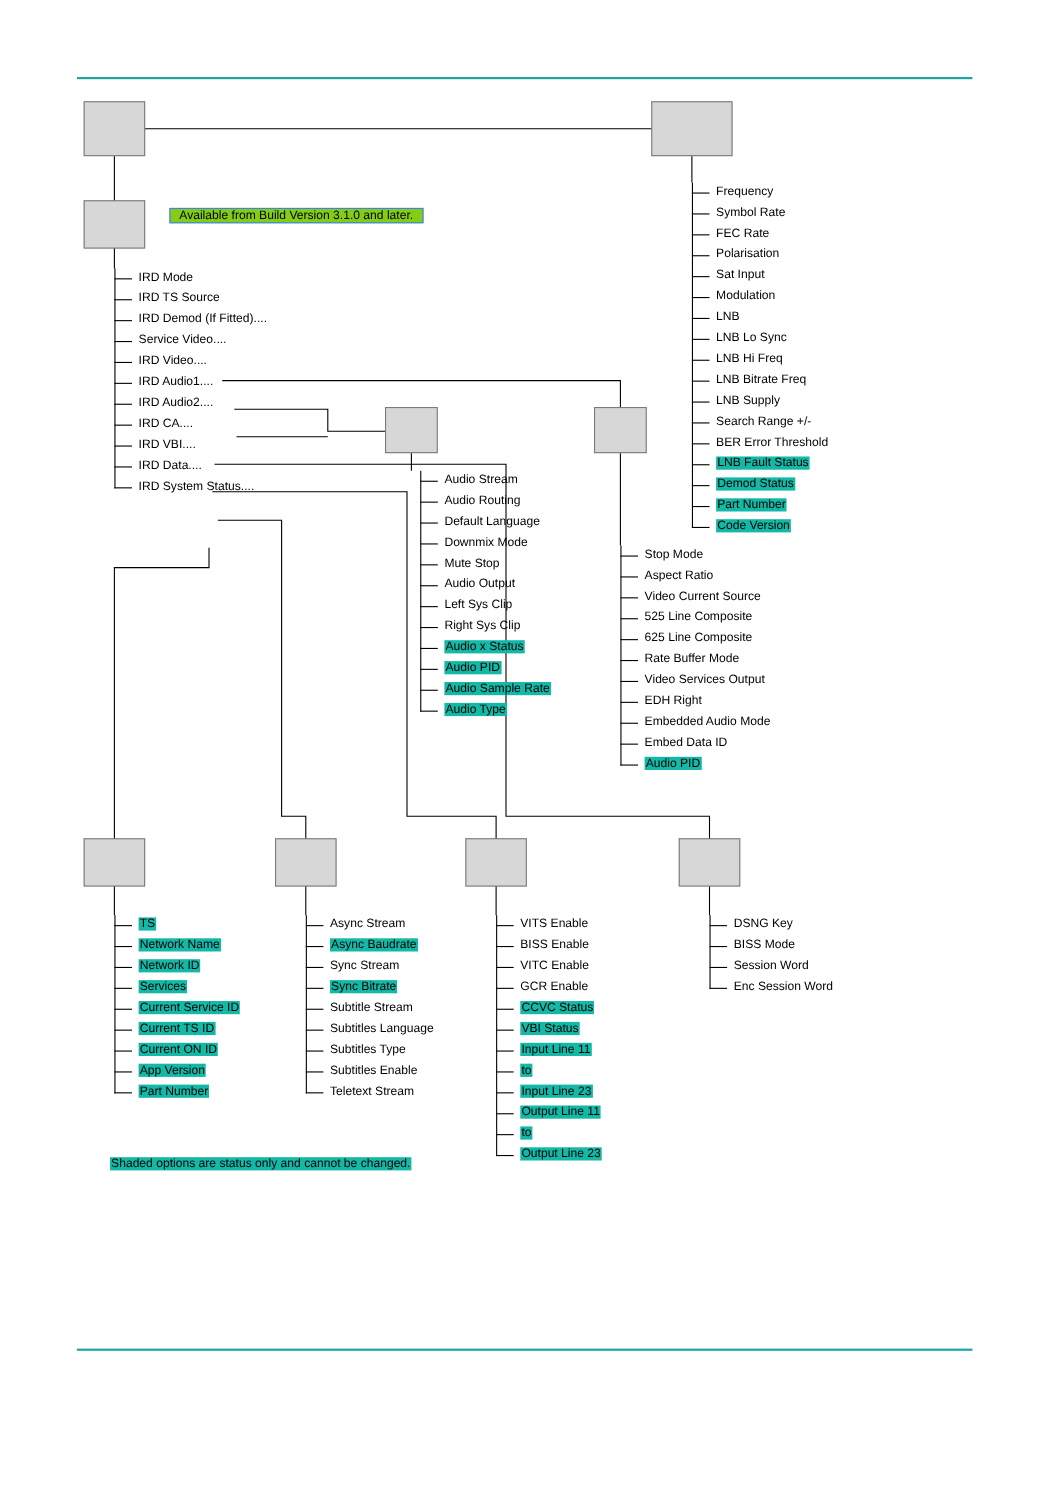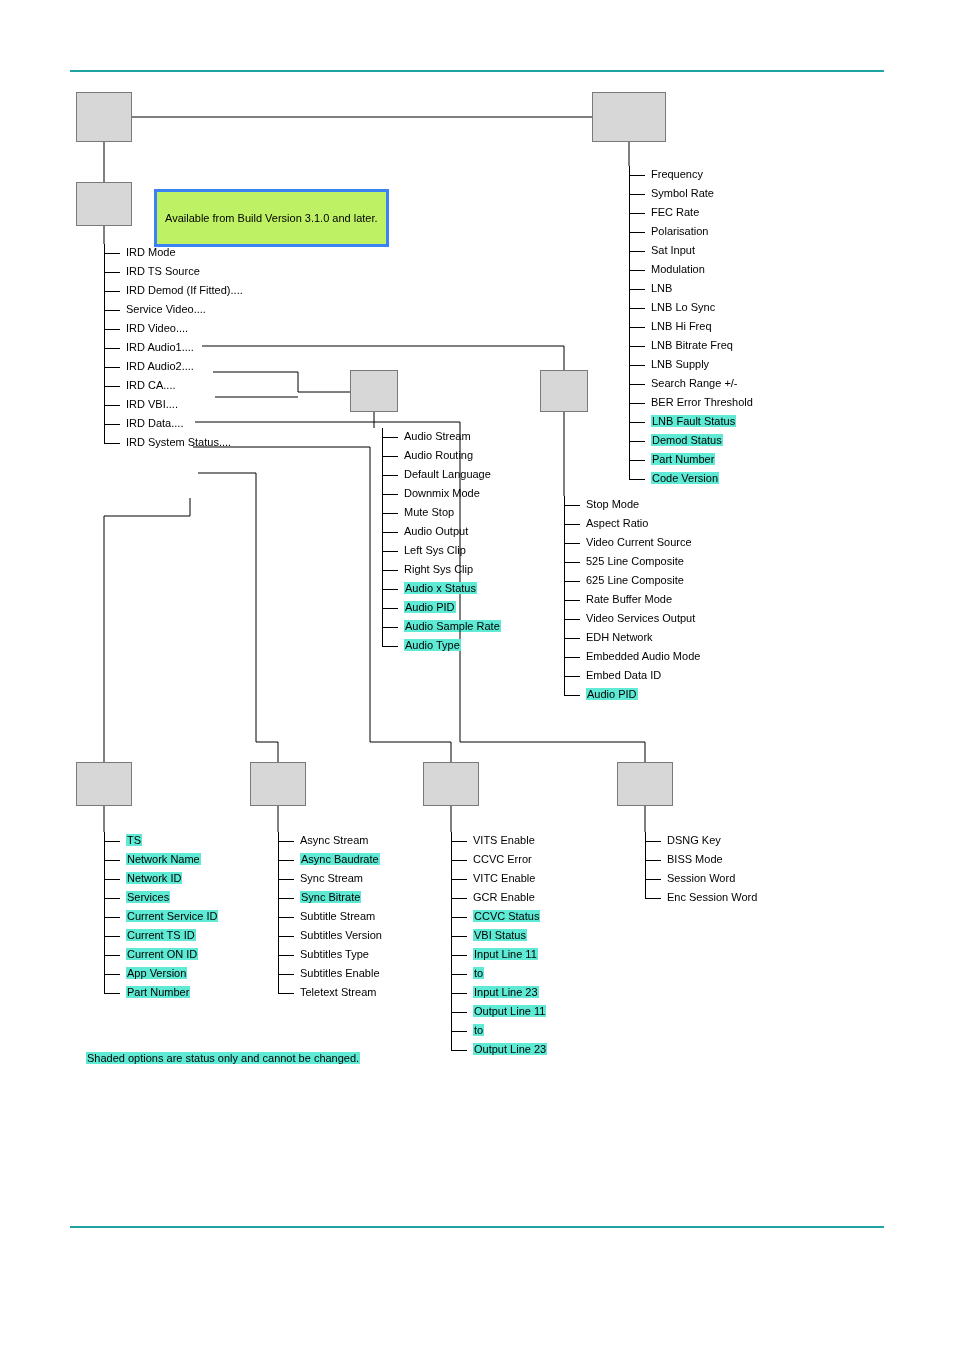--- a/index.html
+++ b/index.html
@@ -1,23 +1,23 @@
 <!DOCTYPE html>
 <html><head>
 <meta charset="utf-8">
 <style>
   *{box-sizing:border-box;margin:0;padding:0}
   body{background:#fff;font-family:Arial,Helvetica,sans-serif;font-size:12px;color:#000;width:954px;padding:70px}
   .hr{height:2px;background:#1fa3a3;margin-bottom:14px}
   .hr-bottom{height:2px;background:#1fa3a3;margin-top:140px}
   .page{position:relative;height:1000px}
   .gbox{position:absolute;background:#d7d7d7;border:1px solid #7a7a7a}
-  .note{position:absolute;background:#bef264;border:3px solid #3b82f6;padding:20px 8px;font-size:11px}
+  .note{position:absolute;background:#84cc16;border:1px solid #3b82f6;padding:0 8px;font-size:11px}
   .label{position:absolute;font-size:11px;white-space:nowrap}
-  .hl{background:#5eead4;display:inline-block;padding:0 1px}
+  .hl{background:#14b8a6;display:inline-block;padding:0 1px}
   .tree{position:absolute}
   .tree .row{position:relative;height:19px}
   .tree .stem,.tree .tick{position:absolute;background:#000}
   .tree .stem{width:1px}
   .tree .tick{height:1px;width:16px;top:9px}
   .tree .txt{position:absolute;left:22px;top:2px;font-size:11px;white-space:nowrap}
   svg.conn{position:absolute;overflow:visible;pointer-events:none}
 </style>
 </head>
 <body>
@@ -274,21 +274,21 @@
       <div class="row">
         <div class="tick" style="left: 0px;"></div>
         <span class="txt">Rate Buffer Mode</span>
       </div>
       <div class="row">
         <div class="tick" style="left: 0px;"></div>
         <span class="txt">Video Services Output</span>
       </div>
       <div class="row">
         <div class="tick" style="left: 0px;"></div>
-        <span class="txt">EDH Network</span>
+        <span class="txt">EDH Right</span>
       </div>
       <div class="row">
         <div class="tick" style="left: 0px;"></div>
         <span class="txt">Embedded Audio Mode</span>
       </div>
       <div class="row">
         <div class="tick" style="left: 0px;"></div>
         <span class="txt">Embed Data ID</span>
       </div>
       <div class="row">
@@ -352,21 +352,21 @@
       <div class="row">
         <div class="tick" style="left: 0px;"></div>
         <span class="txt"><span class="hl">Sync Bitrate</span></span>
       </div>
       <div class="row">
         <div class="tick" style="left: 0px;"></div>
         <span class="txt">Subtitle Stream</span>
       </div>
       <div class="row">
         <div class="tick" style="left: 0px;"></div>
-        <span class="txt">Subtitles Version</span>
+        <span class="txt">Subtitles Language</span>
       </div>
       <div class="row">
         <div class="tick" style="left: 0px;"></div>
         <span class="txt">Subtitles Type</span>
       </div>
       <div class="row">
         <div class="tick" style="left: 0px;"></div>
         <span class="txt">Subtitles Enable</span>
       </div>
       <div class="row">
@@ -375,21 +375,21 @@
       </div>
     </div>
   <div class="tree" style="left:381px;top:746px">
       <div class="stem" style="left: 0px; top: 0px; height: 219px;"></div>
       <div class="row">
         <div class="tick" style="left: 0px;"></div>
         <span class="txt">VITS Enable</span>
       </div>
       <div class="row">
         <div class="tick" style="left: 0px;"></div>
-        <span class="txt">CCVC Error</span>
+        <span class="txt">BISS Enable</span>
       </div>
       <div class="row">
         <div class="tick" style="left: 0px;"></div>
         <span class="txt">VITC Enable</span>
       </div>
       <div class="row">
         <div class="tick" style="left: 0px;"></div>
         <span class="txt">GCR Enable</span>
       </div>
       <div class="row">
@@ -438,19 +438,19 @@
       <div class="row">
         <div class="tick" style="left: 0px;"></div>
         <span class="txt">Session Word</span>
       </div>
       <div class="row">
         <div class="tick" style="left: 0px;"></div>
         <span class="txt">Enc Session Word</span>
       </div>
     </div>
 
-  <div class="label" style="left:16px;top:966px">
+  <div class="label" style="left:30px;top:966px">
     <span class="hl">Shaded options are status only and cannot be changed.</span>
   </div>
 
 </div>
 
 <div class="hr-bottom"></div>
 
 </body></html>

